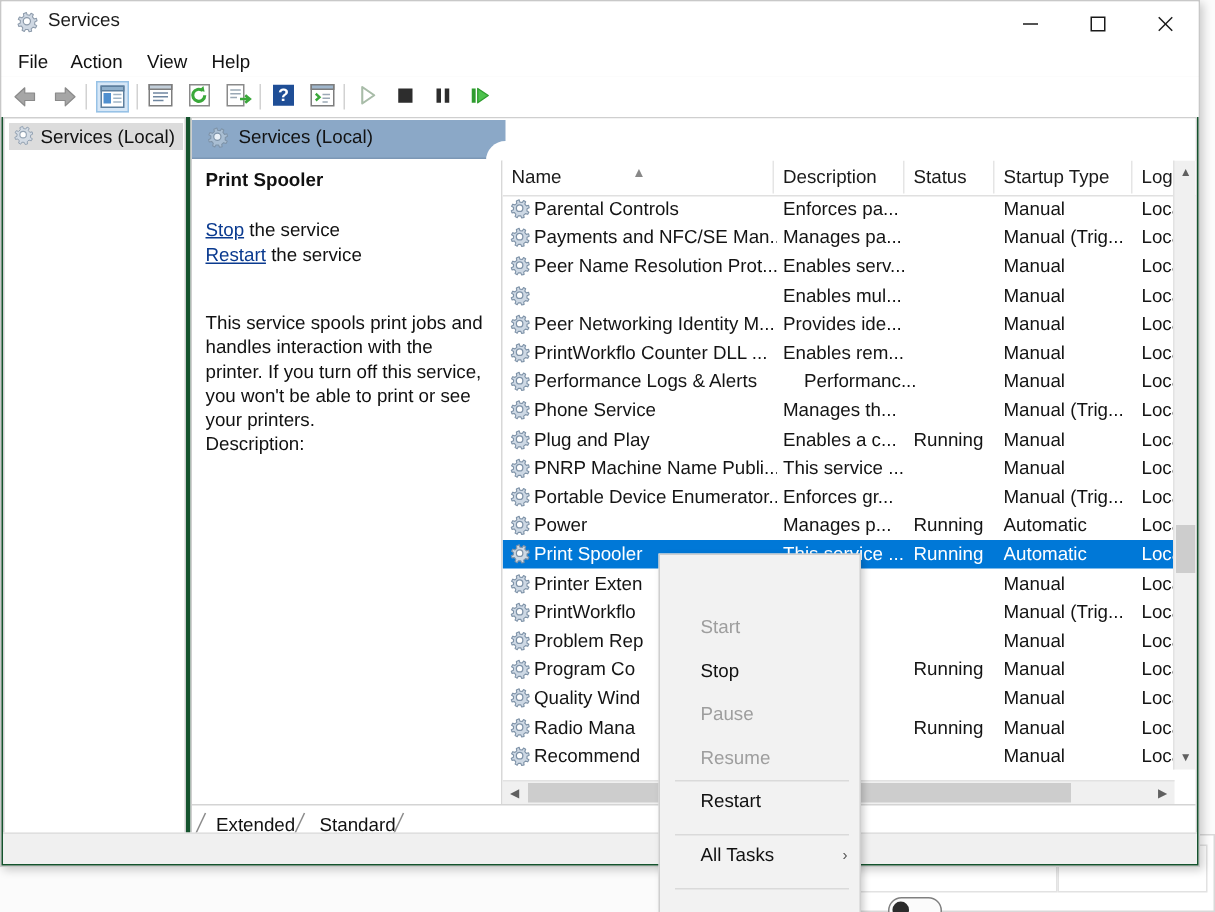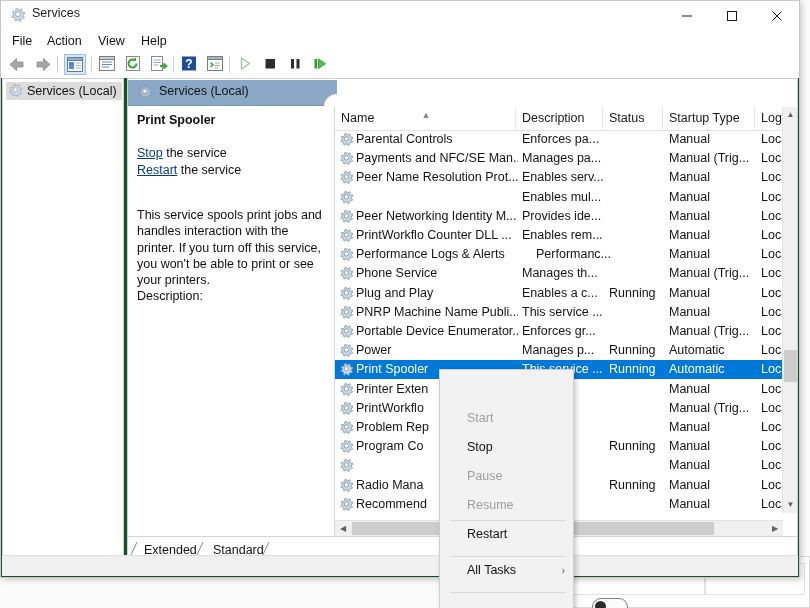--- a/index.html
+++ b/index.html
@@ -793,20 +793,21 @@
                 <span class="cell" style="left: 187px; width: 83px;">ce ...</span>
                 <span class="cell" style="left: 274px; width: 56px;">Running</span>
                 <span class="cell" style="left: 334px; width: 88px;">Manual</span>
                 <span class="cell" style="left: 426px; width: 24px;">Locä</span>
               </div>
               <div class="lv-row" style="top: 326.4px;">
                 <span class="rowicon"><svg width="15" height="15" viewBox="0 0 16 16">
                     <path d="M7.6 1.3l.5 1.6 1.7.3.9-1.4 1.5.9-.6 1.6 1.1 1.3 1.6-.4.4 1.7-1.5.7-.1 1.7 1.4.8-.8 1.5-1.6-.5-1.3 1.1.3 1.6-1.7.4-.7-1.5-1.7-.1-.8 1.4-1.5-.8.5-1.6-1.1-1.3-1.6.3L2 9.1l1.5-.7.1-1.7-1.4-.8.8-1.5 1.6.5L5.9 3.8 5.6 2.2z" fill="#cdd8e4" stroke="#7f93a8" stroke-width="0.8" stroke-linejoin="round"></path>
                     <circle cx="7.9" cy="7.2" r="2.3" fill="#ffffff" stroke="#7f93a8" stroke-width="0.9"></circle>
                   </svg></span>
+                <span class="cell" style="left: 21px; width: 162px;">Quality Wind</span>
                 <span class="cell" style="left: 187px; width: 83px;">/in...</span>
                 <span class="cell" style="left: 274px; width: 56px;"></span>
                 <span class="cell" style="left: 334px; width: 88px;">Manual</span>
                 <span class="cell" style="left: 426px; width: 24px;">Locä</span>
               </div>
               <div class="lv-row" style="top: 345.6px;">
                 <span class="rowicon"><svg width="15" height="15" viewBox="0 0 16 16">
                     <path d="M7.6 1.3l.5 1.6 1.7.3.9-1.4 1.5.9-.6 1.6 1.1 1.3 1.6-.4.4 1.7-1.5.7-.1 1.7 1.4.8-.8 1.5-1.6-.5-1.3 1.1.3 1.6-1.7.4-.7-1.5-1.7-.1-.8 1.4-1.5-.8.5-1.6-1.1-1.3-1.6.3L2 9.1l1.5-.7.1-1.7-1.4-.8.8-1.5 1.6.5L5.9 3.8 5.6 2.2z" fill="#cdd8e4" stroke="#7f93a8" stroke-width="0.8" stroke-linejoin="round"></path>
                     <circle cx="7.9" cy="7.2" r="2.3" fill="#ffffff" stroke="#7f93a8" stroke-width="0.9"></circle>
                   </svg></span>

